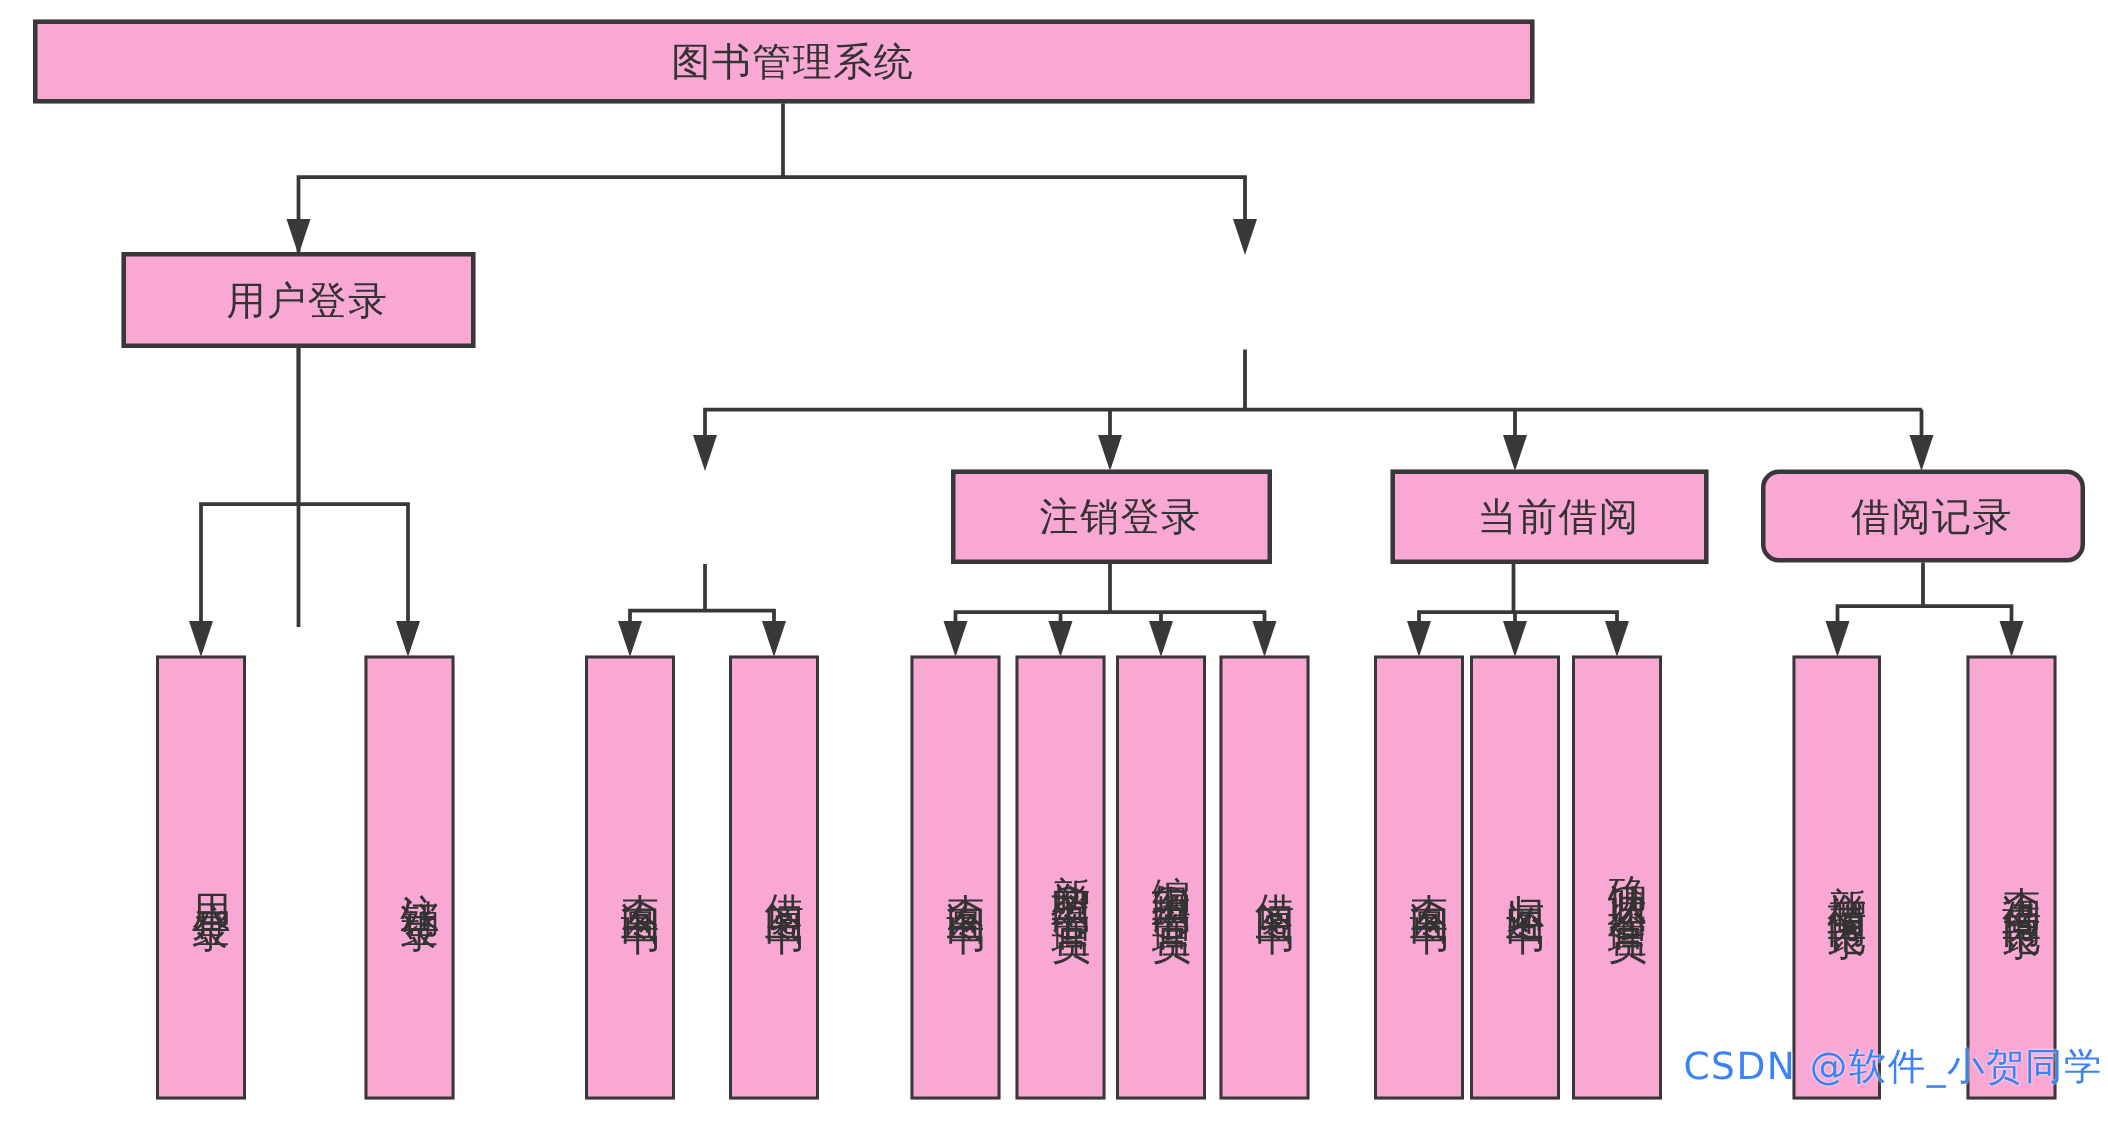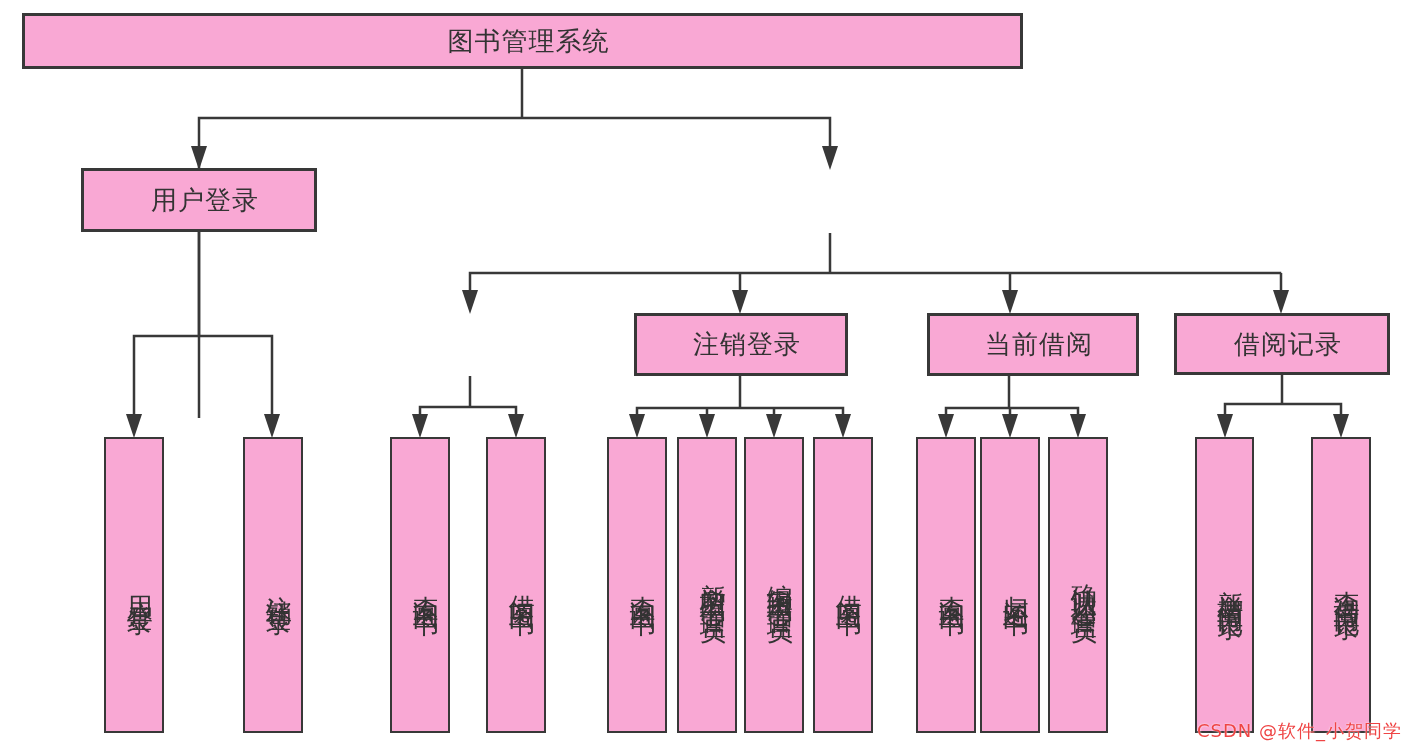--- a/index.html
+++ b/index.html
@@ -46,24 +46,24 @@
   .vbox .vtext {
     writing-mode: vertical-rl;
     text-orientation: mixed;
     letter-spacing: 5px;
     line-height: 1.1;
     white-space: nowrap;
   }
   .watermark {
     position: absolute;
     right: 3px;
-    bottom: 4px;
-    font-size: 18px;
+    bottom: 20px;
+    font-size: 25px;
     letter-spacing: 1px;
-    color: #ef4444;
+    color: #3b82f6;
     text-shadow: 0 0 2px #ffffff;
     white-space: nowrap;
   }
 </style>
 </head>
 <body>
 
 <div class="canvas">
 
   <svg class="connectors" viewBox="0 0 1405 747" xmlns="http://www.w3.org/2000/svg">
@@ -120,21 +120,21 @@
   <div class="node hbox" style="left:81px; top:168px; width:236px; height:64px;">
     <span>用户登录</span>
   </div>
 
   <div class="node hbox" style="left:634px; top:313px; width:214px; height:63px;">
     <span>注销登录</span>
   </div>
   <div class="node hbox" style="left:903px; top:313px; width:212px; height:63px;margin-left:24px;">
     <span>当前借阅</span>
   </div>
-  <div class="node hbox" style="left:1174px; top:313px; width:216px; height:62px;">
+  <div class="node hbox" style="left:1174px; top:313px; width:216px; height:62px;border-radius:12px;">
     <span>借阅记录</span>
   </div>
 
   <div class="node vbox" style="left:104px; top:437px; width:60px; height:296px;">
     <span class="vtext">用户登录</span>
   </div>
   <div class="node vbox" style="left:243px; top:437px; width:60px; height:296px;">
     <span class="vtext">注销登录</span>
   </div>
 

